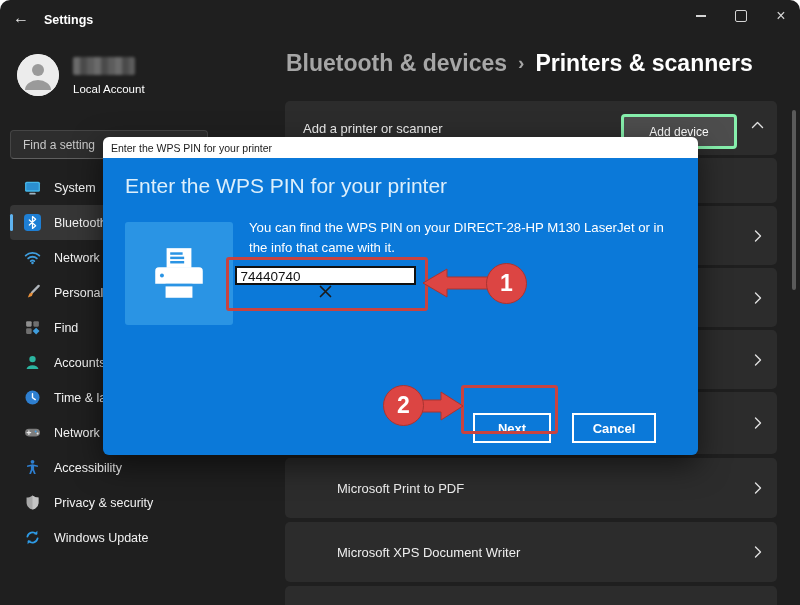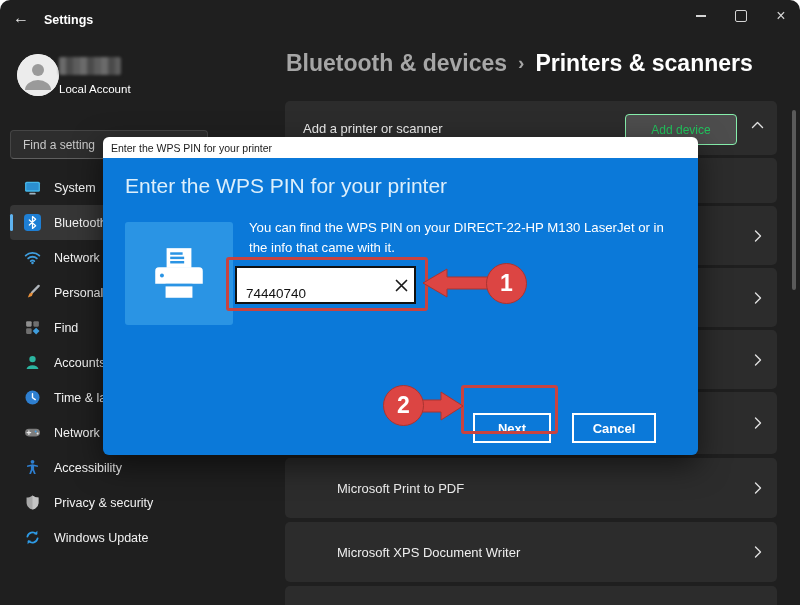--- a/index.html
+++ b/index.html
@@ -8,21 +8,21 @@
   
   .back-arrow{position:absolute;left:13px;top:9px;font-size:16px;color:#e6e6e6;cursor:pointer;}
   .app-title{position:absolute;left:44px;top:13px;font-size:12.5px;font-weight:bold;color:#ffffff;}
   .win-controls{position:absolute;right:8px;top:6px;display:flex;gap:18px;align-items:center;height:20px;}
   .wc-btn{width:22px;height:18px;display:flex;align-items:center;justify-content:center;}
   .wc-min{width:10px;height:1.4px;background:#d4d4d4;}
   .wc-max{width:10px;height:10px;border:1.2px solid #d4d4d4;border-radius:2px;}
   .wc-close{color:#d4d4d4;font-size:16px;line-height:16px;}
 
   
-  .account{position:absolute;left:17px;top:54px;display:flex;align-items:flex-start;}
+  .account{position:absolute;left:17px;top:54px;display:flex;gap:14px;align-items:flex-start;}
   .avatar{width:42px;height:42px;border-radius:50%;background:#ececec;overflow:hidden;flex:none;}
   .acct-name-redacted{width:62px;height:18px;margin-top:3px;border-radius:2px;
     background:repeating-linear-gradient(90deg,#6a6a6a 0 7px,#4a4a4a 7px 14px,#5c5c5c 14px 21px);
     filter:blur(1.5px);}
   .acct-sub{font-size:11.5px;color:#ffffff;margin-top:8px;}
 
   
   .search-box{position:absolute;left:10px;top:130px;width:196px;height:27px;background:#2d2d2d;
     border:1px solid #454545;border-bottom-color:#5f5f5f;border-radius:4px;}
   .search-box input{width:100%;height:100%;background:transparent;border:none;outline:none;
@@ -44,21 +44,21 @@
   .crumb-sep{color:#a6a6a6;font-size:19px;padding:0 11px;vertical-align:2px;}
   .crumb-current{color:#ffffff;}
 
   .row-card{position:absolute;left:285px;width:492px;background:#2c2c2c;border-radius:5px;
     display:flex;align-items:center;}
   .row-label{font-size:13px;color:#efefef;}
   .chev-right{position:absolute;right:15px;top:50%;transform:translateY(-50%);}
 
   .add-row{top:101px;height:54px;padding-left:18px;box-sizing:border-box;}
   .add-device-btn{position:absolute;right:40px;top:13px;width:110px;height:29px;background:#4d4d4d;
-    border:1px solid #86efac;border-radius:4px;color:#22c55e;font-size:12px;display:flex;
+    border:3px solid #86efac;border-radius:4px;color:#ffffff;font-size:12px;display:flex;
     align-items:center;justify-content:center;cursor:pointer;}
   .chev-up{position:absolute;right:13px;top:20px;cursor:pointer;}
 
   .row-a{top:158px;height:45px;}
   .row-b{top:206px;height:59px;}
   .row-c{top:268px;height:59px;}
   .row-d{top:330px;height:59px;}
   .row-e{top:392px;height:62px;}
   .row-pdf{top:458px;height:60px;padding-left:52px;box-sizing:border-box;}
   .row-xps{top:522px;height:60px;padding-left:52px;box-sizing:border-box;}
@@ -69,22 +69,22 @@
   
   .dialog{position:absolute;left:103px;top:137px;width:595px;height:318px;z-index:10;
     border-radius:6px;overflow:hidden;box-shadow:0 10px 30px rgba(0,0,0,.55);}
   .dlg-titlebar{height:21px;background:#ffffff;display:flex;align-items:center;}
   .dlg-title-text{font-size:10.5px;color:#1b1b1b;padding-left:8px;}
   .dlg-body{position:relative;height:297px;background:#0b79d9;}
   .dlg-heading{position:absolute;left:22px;top:16px;font-size:21px;font-weight:400;color:#ddeffb;}
   .printer-tile{position:absolute;left:22px;top:64px;width:108px;height:103px;background:#2a94e4;
     border-radius:3px;display:flex;align-items:center;justify-content:center;}
   .dlg-desc{position:absolute;left:146px;top:60px;width:436px;font-size:13.2px;line-height:19.5px;color:#ffffff;}
-  .pin-wrap{position:absolute;left:132px;top:108px;width:181px;height:38px;background:#ffffff;
-    border:2px solid #101010;box-sizing:border-box;display:flex;align-items:flex-end;}
+  .pin-wrap{position:absolute;left:132px;top:108px;width:181px;height:19px;background:#ffffff;
+    border:2px solid #101010;box-sizing:border-box;display:flex;align-items:center;flex-direction:column;}
   .pin-wrap input{flex:1;min-width:0;border:none;outline:none;background:transparent;color:#111;
     font-size:13.5px;padding-left:9px;font-family:"Liberation Sans",sans-serif;}
   .pin-clear{width:26px;height:100%;display:flex;align-items:center;justify-content:center;cursor:pointer;}
   .dlg-btn{position:absolute;top:255px;height:30px;border:2px solid #ffffff;box-sizing:border-box;
     background:#0b79d9;color:#ffffff;font-size:13px;font-weight:bold;display:flex;
     align-items:center;justify-content:center;cursor:pointer;}
   .btn-next{left:370px;width:78px;}
   .btn-cancel{left:460px;width:84px;margin-left:9px;}
 
   
@@ -286,21 +286,21 @@
           <rect x="18" y="5" width="24" height="19" fill="#ffffff"></rect>
           <rect x="21.5" y="9" width="12" height="2.4" fill="#2a94e4"></rect>
           <rect x="21.5" y="13.2" width="13.5" height="2.4" fill="#2a94e4"></rect>
           <rect x="21.5" y="17.4" width="13.5" height="2.4" fill="#2a94e4"></rect>
           <path d="M7 27 q0 -3.5 3.5 -3.5 h39 q3.5 0 3.5 3.5 v12.5 h-46 z" fill="#ffffff"></path>
           <circle cx="13.5" cy="31.5" r="1.9" fill="#2a94e4"></circle>
           <rect x="17" y="39.5" width="26" height="2.5" fill="#2a94e4"></rect>
           <rect x="17" y="42" width="26" height="11" fill="#ffffff"></rect>
         </svg>
       </div>
-      <div class="dlg-desc">You can find the WPS PIN on your DIRECT-22-HP M130 LaserJet or in the info that came with it.</div>
+      <div class="dlg-desc">You can find the WPS PIN on your DIRECT-28-HP M130 LaserJet or in the info that came with it.</div>
       <div class="pin-wrap">
         <input type="text" value="74440740" style="">
         <div class="pin-clear">
           <svg width="13" height="13" viewBox="0 0 13 13">
               <path d="M1.5 1.5 L11.5 11.5 M11.5 1.5 L1.5 11.5" stroke="#1a1a1a" stroke-width="1.7" stroke-linecap="round"></path>
             </svg>
         </div>
       </div>
       <div class="dlg-btn btn-next">Next</div>
       <div class="dlg-btn btn-cancel">Cancel</div>

